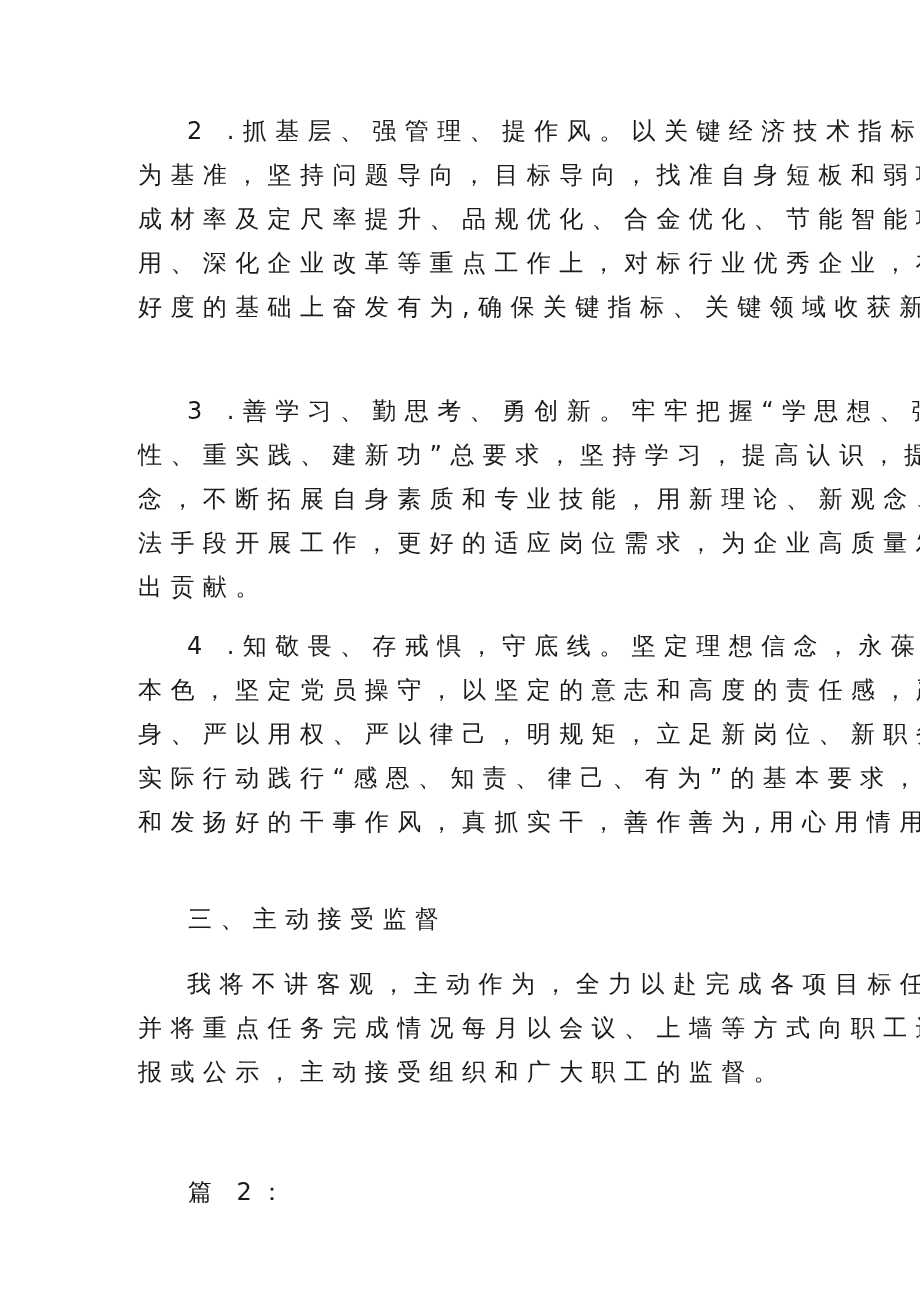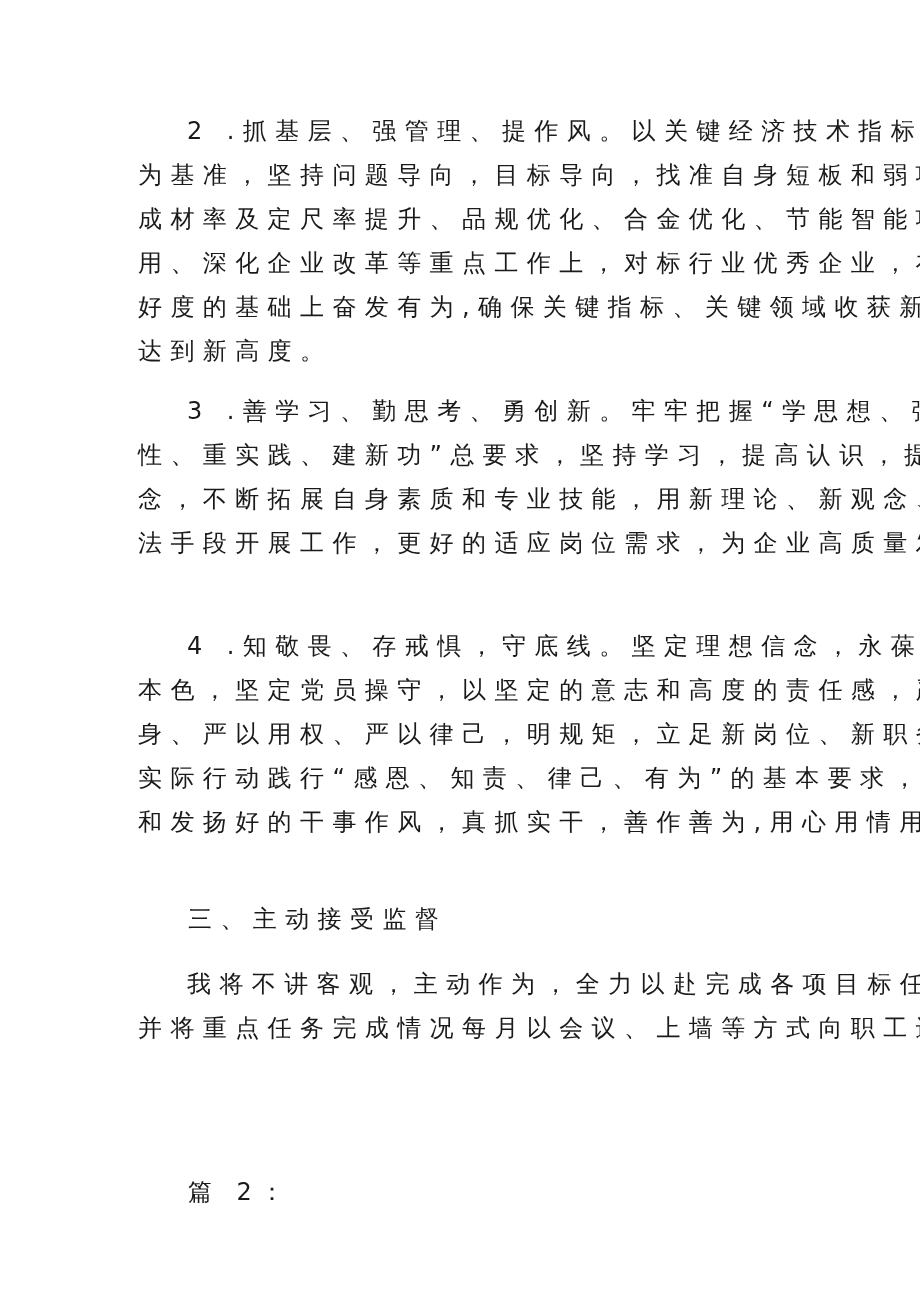--- a/index.html
+++ b/index.html
@@ -49,44 +49,45 @@
 <body>
 
 <div class="page">
 
   <div class="para" style="top:109px;">
     <span class="line first">2 .抓基层、强管理、提作风。以关键经济技术指标提升</span>
     <span class="line">为基准，坚持问题导向，目标导向，找准自身短板和弱项,在</span>
     <span class="line">成材率及定尺率提升、品规优化、合金优化、节能智能项目应</span>
     <span class="line">用、深化企业改革等重点工作上，对标行业优秀企业，在把握</span>
     <span class="line">好度的基础上奋发有为,确保关键指标、关键领域收获新成效，</span>
-    <span class="line">达到新高度。</span>
   </div>
 
   <div class="para" style="top:389px;">
     <span class="line first">3 .善学习、勤思考、勇创新。牢牢把握“学思想、强党</span>
     <span class="line">性、重实践、建新功”总要求，坚持学习，提高认识，提升观</span>
     <span class="line">念，不断拓展自身素质和专业技能，用新理论、新观念、新方</span>
     <span class="line">法手段开展工作，更好的适应岗位需求，为企业高质量发展做</span>
+    <span class="line">出贡献。</span>
   </div>
 
   <div class="para" style="top:624px;">
     <span class="line first">4 .知敬畏、存戒惧，守底线。坚定理想信念，永葆党员</span>
     <span class="line">本色，坚定党员操守，以坚定的意志和高度的责任感，严以修</span>
     <span class="line">身、严以用权、严以律己，明规矩，立足新岗位、新职务，以</span>
     <span class="line">实际行动践行“感恩、知责、律己、有为”的基本要求，树立</span>
     <span class="line">和发扬好的干事作风，真抓实干，善作善为,用心用情用力干</span>
   </div>
 
   <div class="para heading" style="top:897px;">
     <span class="line">三、主动接受监督</span>
   </div>
 
   <div class="para" style="top:962px;">
     <span class="line first">我将不讲客观，主动作为，全力以赴完成各项目标任务，</span>
     <span class="line">并将重点任务完成情况每月以会议、上墙等方式向职工进行通</span>
+    <span class="line">报或公示，主动接受组织和广大职工的监督。</span>
   </div>
 
   <div class="para pian" style="top:1170px;">
     <span class="line">篇 2：</span>
   </div>
 
 </div>
 
 </body></html>

